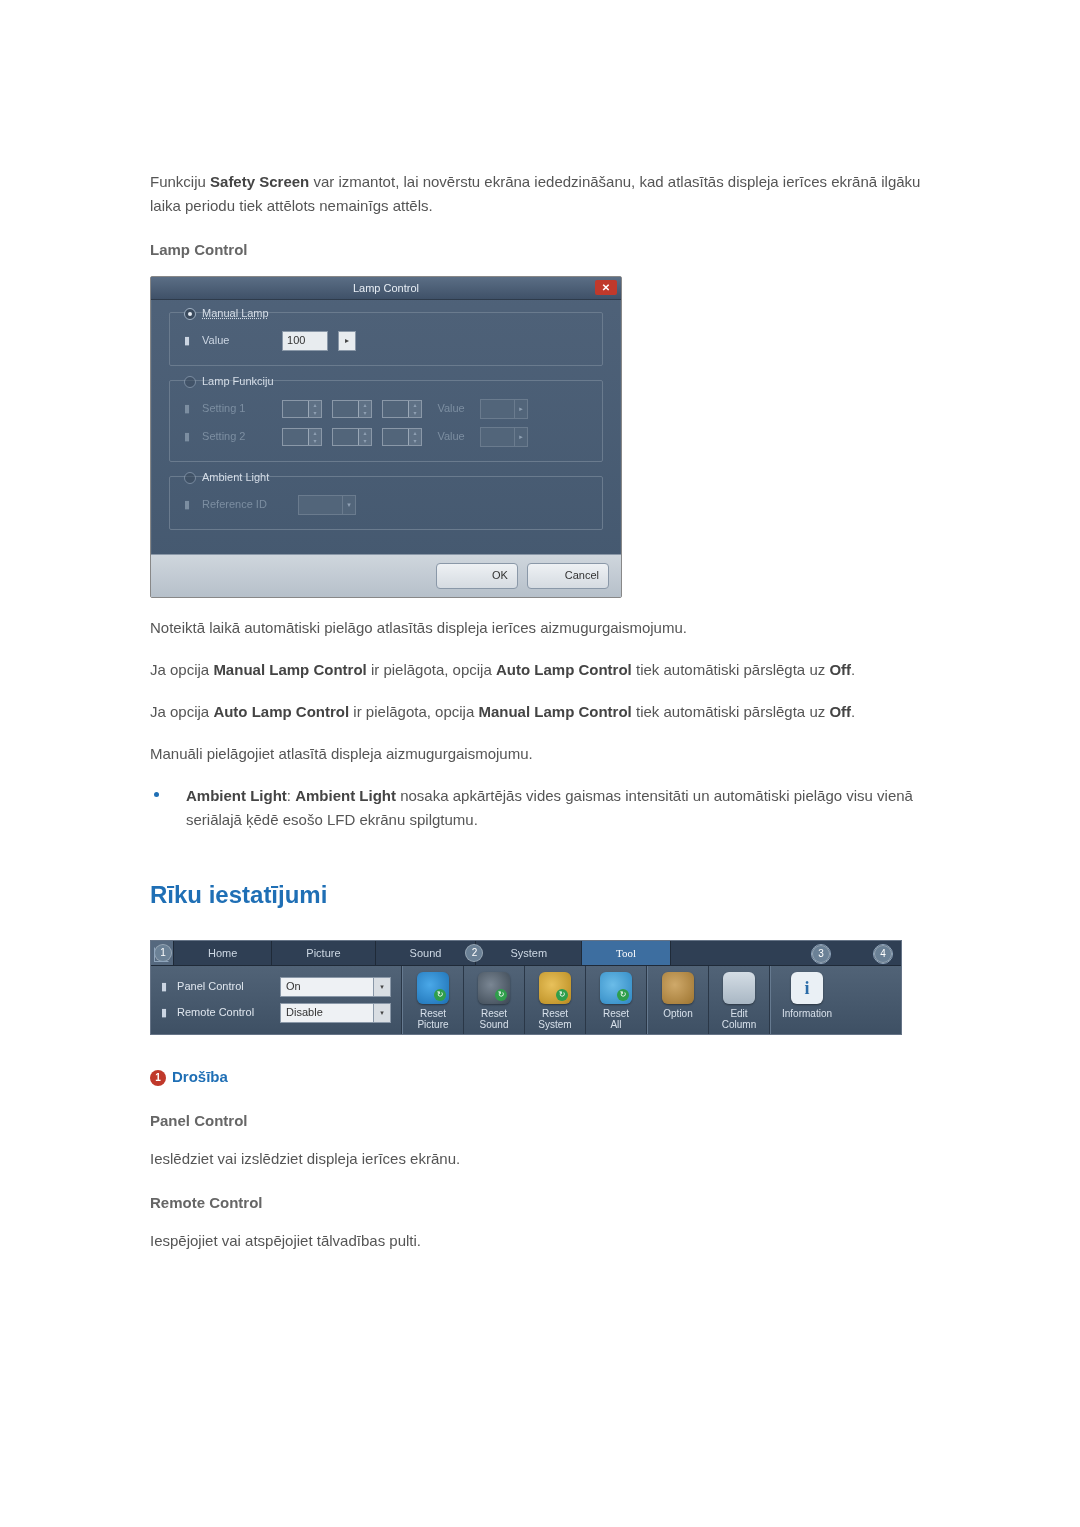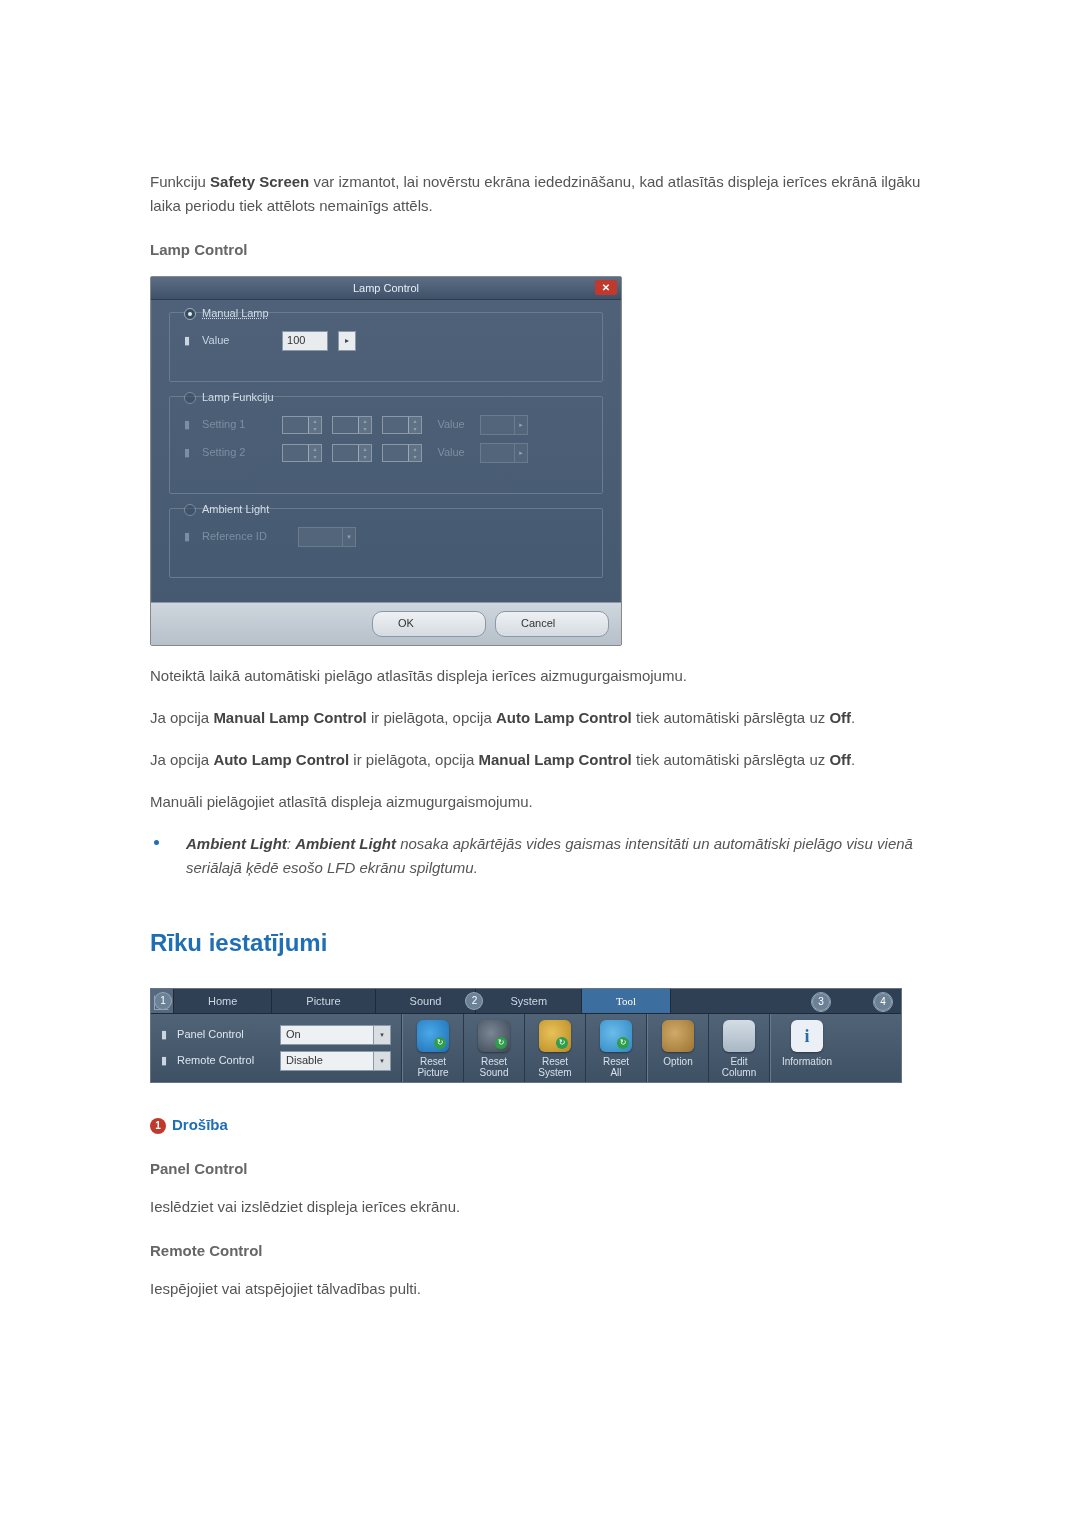--- a/index.html
+++ b/index.html
@@ -28,21 +28,21 @@
     font-weight:bold;
     font-size:24px;
     margin:44px 0 26px 0;
   }
   .sub-blue{
     color:#1f6fb5;
     font-weight:bold;
     font-size:15px;
     margin:30px 0 14px 0;
   }
-  ul.bullets{margin:0 0 18px 0;padding:0;list-style:none;font-style:italic;}
+  ul.bullets{margin:0 0 18px 0;padding:0;list-style:none;}
   ul.bullets li{position:relative;padding-left:36px;margin-bottom:10px;}
   ul.bullets li::before{
     content:"";position:absolute;left:4px;top:8px;width:5px;height:5px;
     background:#1f6fb5;border-radius:50%;
   }
   
   .lamp-dialog{
     width:470px;
     margin:6px 0 18px 0;
     border:1px solid #888;
@@ -64,21 +64,21 @@
   .lamp-title .close{
     position:absolute;right:4px;top:3px;width:22px;height:15px;
     background:#c0392b;color:#fff;font-size:10px;line-height:15px;
     text-align:center;font-weight:bold;border-radius:2px;
   }
   .lamp-body{padding:12px 18px 10px 18px;}
   .fieldset{
     border:1px solid #6a7b8e;
     border-radius:2px;
     margin-bottom:14px;
-    padding:18px 14px 30px 14px;
+    padding:18px 14px 14px 14px;
     position:relative;
   }
   .fieldset .legend{
     position:absolute;top:-8px;left:10px;
     background:transparent;
     display:flex;align-items:center;gap:6px;
     font-size:11px;color:#d6dee8;
     padding:0 4px;
   }
   .radio{
@@ -118,24 +118,24 @@
   .select .tri{
     width:12px;height:100%;border-left:1px solid #6a7b8e;
     display:flex;align-items:center;justify-content:center;color:#8fa0b3;font-size:7px;
   }
   .footer-bar{
     background:linear-gradient(180deg,#cfd6dd,#b6c0ca);
     padding:8px 12px;text-align:right;
     border-top:1px solid #8a98a8;
   }
   .btn{
-    display:inline-block;min-width:62px;padding:3px 25px;
+    display:inline-block;min-width:62px;padding:3px 9px;
     background:linear-gradient(180deg,#eef1f4,#d5dbe1);
-    border:1px solid #8a98a8;border-radius:10px;color:#333;font-size:11px;
-    text-align:left;margin-left:6px;
+    border:1px solid #8a98a8;border-radius:4px;color:#333;font-size:11px;
+    text-align:right;margin-left:6px;
   }
   .radio-dim{opacity:.55;}
   .arrow-btn{
     width:16px;height:18px;background:#e8ecef;border:1px solid #8a98a8;
     display:flex;align-items:center;justify-content:center;font-size:8px;color:#444;
   }
   
   .toolbar{
     width:750px;
     margin:0 0 20px 0;

